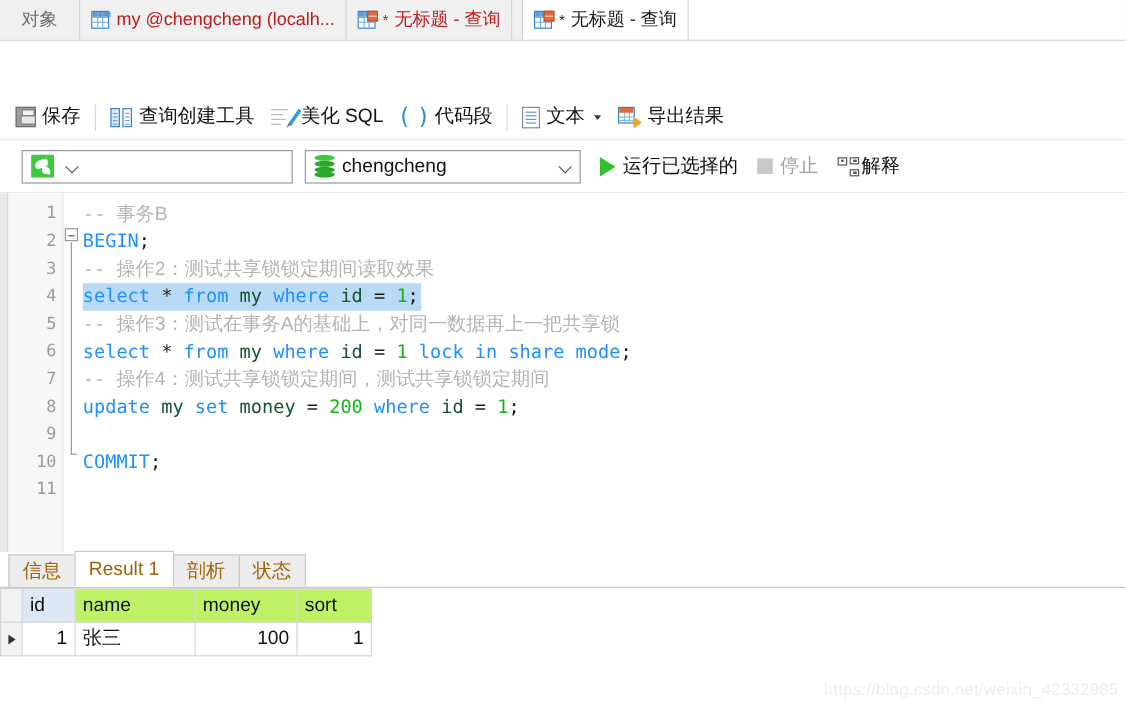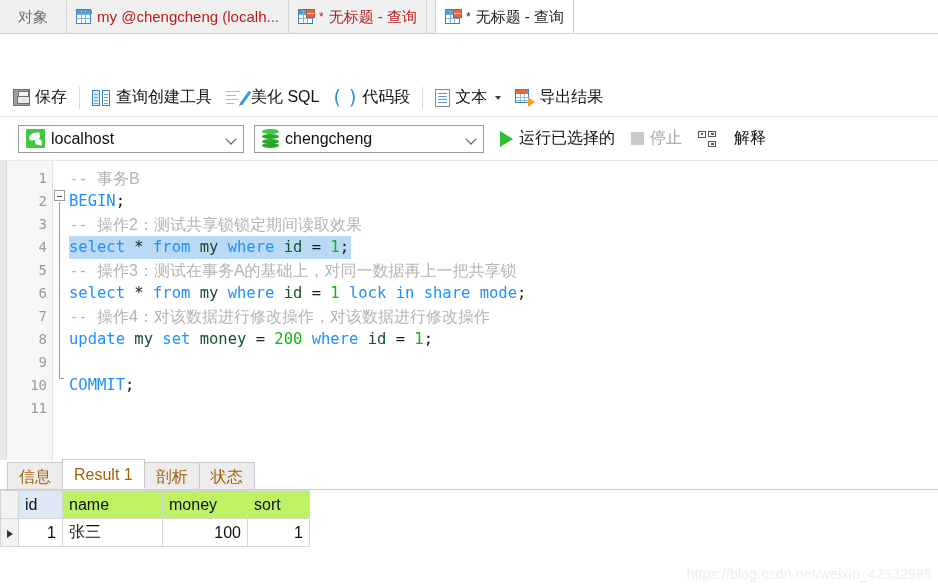--- a/index.html
+++ b/index.html
@@ -178,21 +178,21 @@
   .ico-db i:nth-child(1){top:0;background:#3ec93e;}
   .ico-db i:nth-child(2){top:5px;}
   .ico-db i:nth-child(3){top:10px;}
   .ico-db i:nth-child(4){top:14px;}
 
   .runbtn{display:flex;align-items:center;gap:6px;margin-left:16px;font-size:16px;color:#111;cursor:default;}
   .play{width:0;height:0;border-top:8px solid transparent;border-bottom:8px solid transparent;
     border-left:13px solid #2fbf2f;}
   .stopbtn{display:flex;align-items:center;gap:6px;margin-left:16px;font-size:16px;color:#a0a0a0;cursor:default;}
   .stopsq{width:13px;height:13px;background:#c9c9c9;}
-  .explbtn{display:flex;align-items:center;gap:18px;margin-left:16px;font-size:16px;color:#111;cursor:default;}
+  .explbtn{display:flex;align-items:center;gap:2px;margin-left:16px;font-size:16px;color:#111;cursor:default;}
   .ico-expl{width:18px;height:16px;position:relative;flex:none;}
   .ico-expl b{position:absolute;display:block;background:#fff;border:1.5px solid #555;}
   .ico-expl b:nth-child(1){left:0;top:0;width:8px;height:7px;}
   .ico-expl b:nth-child(2){right:0;top:0;width:8px;height:6px;}
   .ico-expl b:nth-child(3){right:0;bottom:0;width:8px;height:6px;}
   .ico-expl b:nth-child(1)::after{content:"";position:absolute;left:1.5px;top:1.5px;width:2px;height:2px;background:#555;}
   .ico-expl b:nth-child(2)::after{content:"";position:absolute;left:1.5px;top:1px;width:3px;height:2px;background:#555;}
   .ico-expl b:nth-child(3)::after{content:"";position:absolute;left:1.5px;top:1px;width:3px;height:2px;background:#555;}
 
   
@@ -375,21 +375,20 @@
           </span>
           <span class="arw"></span>
       </span>
       <span>导出结果</span>
     </div>
   </div>
 
   <div class="connrow">
     <div class="combo" id="combo-host">
       <span class="ico-mysql"></span>
-      <span class="cl">localhost</span>
       <span class="chev"></span>
     </div>
 
     <div class="combo" id="combo-db">
       <span class="ico-db">
           <i></i>
           <i></i>
           <i></i>
           <i></i>
         </span>
@@ -446,21 +445,21 @@
       <div class="lnwrap"><span class="k">BEGIN</span><span class="op">;</span></div>
 
       <div class="cl-line cm"><span class="dash">-- </span><span>操作2：测试共享锁锁定期间读取效果</span></div>
 
       <div class="lnwrap"><span class="cl-line sel"><span class="k">select</span><span class="op"> * </span><span class="k">from</span><span class="id"> my </span><span class="k">where</span><span class="id"> id</span><span class="op"> = </span><span class="num">1</span><span class="op">;</span></span></div>
 
       <div class="cl-line cm"><span class="dash">-- </span><span>操作3：测试在事务A的基础上，对同一数据再上一把共享锁</span></div>
 
       <div class="lnwrap"><span class="k">select</span><span class="op"> * </span><span class="k">from</span><span class="id"> my </span><span class="k">where</span><span class="id"> id</span><span class="op"> = </span><span class="num">1</span><span class="op"> </span><span class="k">lock in share mode</span><span class="op">;</span></div>
 
-      <div class="cl-line cm"><span class="dash">-- </span><span>操作4：对该数据进行修改操作，对该数据进行修改操作</span></div>
+      <div class="cl-line cm"><span class="dash">-- </span><span>操作4：测试共享锁锁定期间，测试共享锁锁定期间</span></div>
 
       <div class="lnwrap"><span class="k">update</span><span class="id"> my </span><span class="k">set</span><span class="id"> money</span><span class="op"> = </span><span class="num">200</span><span class="op"> </span><span class="k">where</span><span class="id"> id</span><span class="op"> = </span><span class="num">1</span><span class="op">;</span></div>
 
       <div class="lnwrap">&nbsp;</div>
 
       <div class="lnwrap"><span class="k">COMMIT</span><span class="op">;</span></div>
 
       <div class="lnwrap">&nbsp;</div>
     </div>
   </div>

